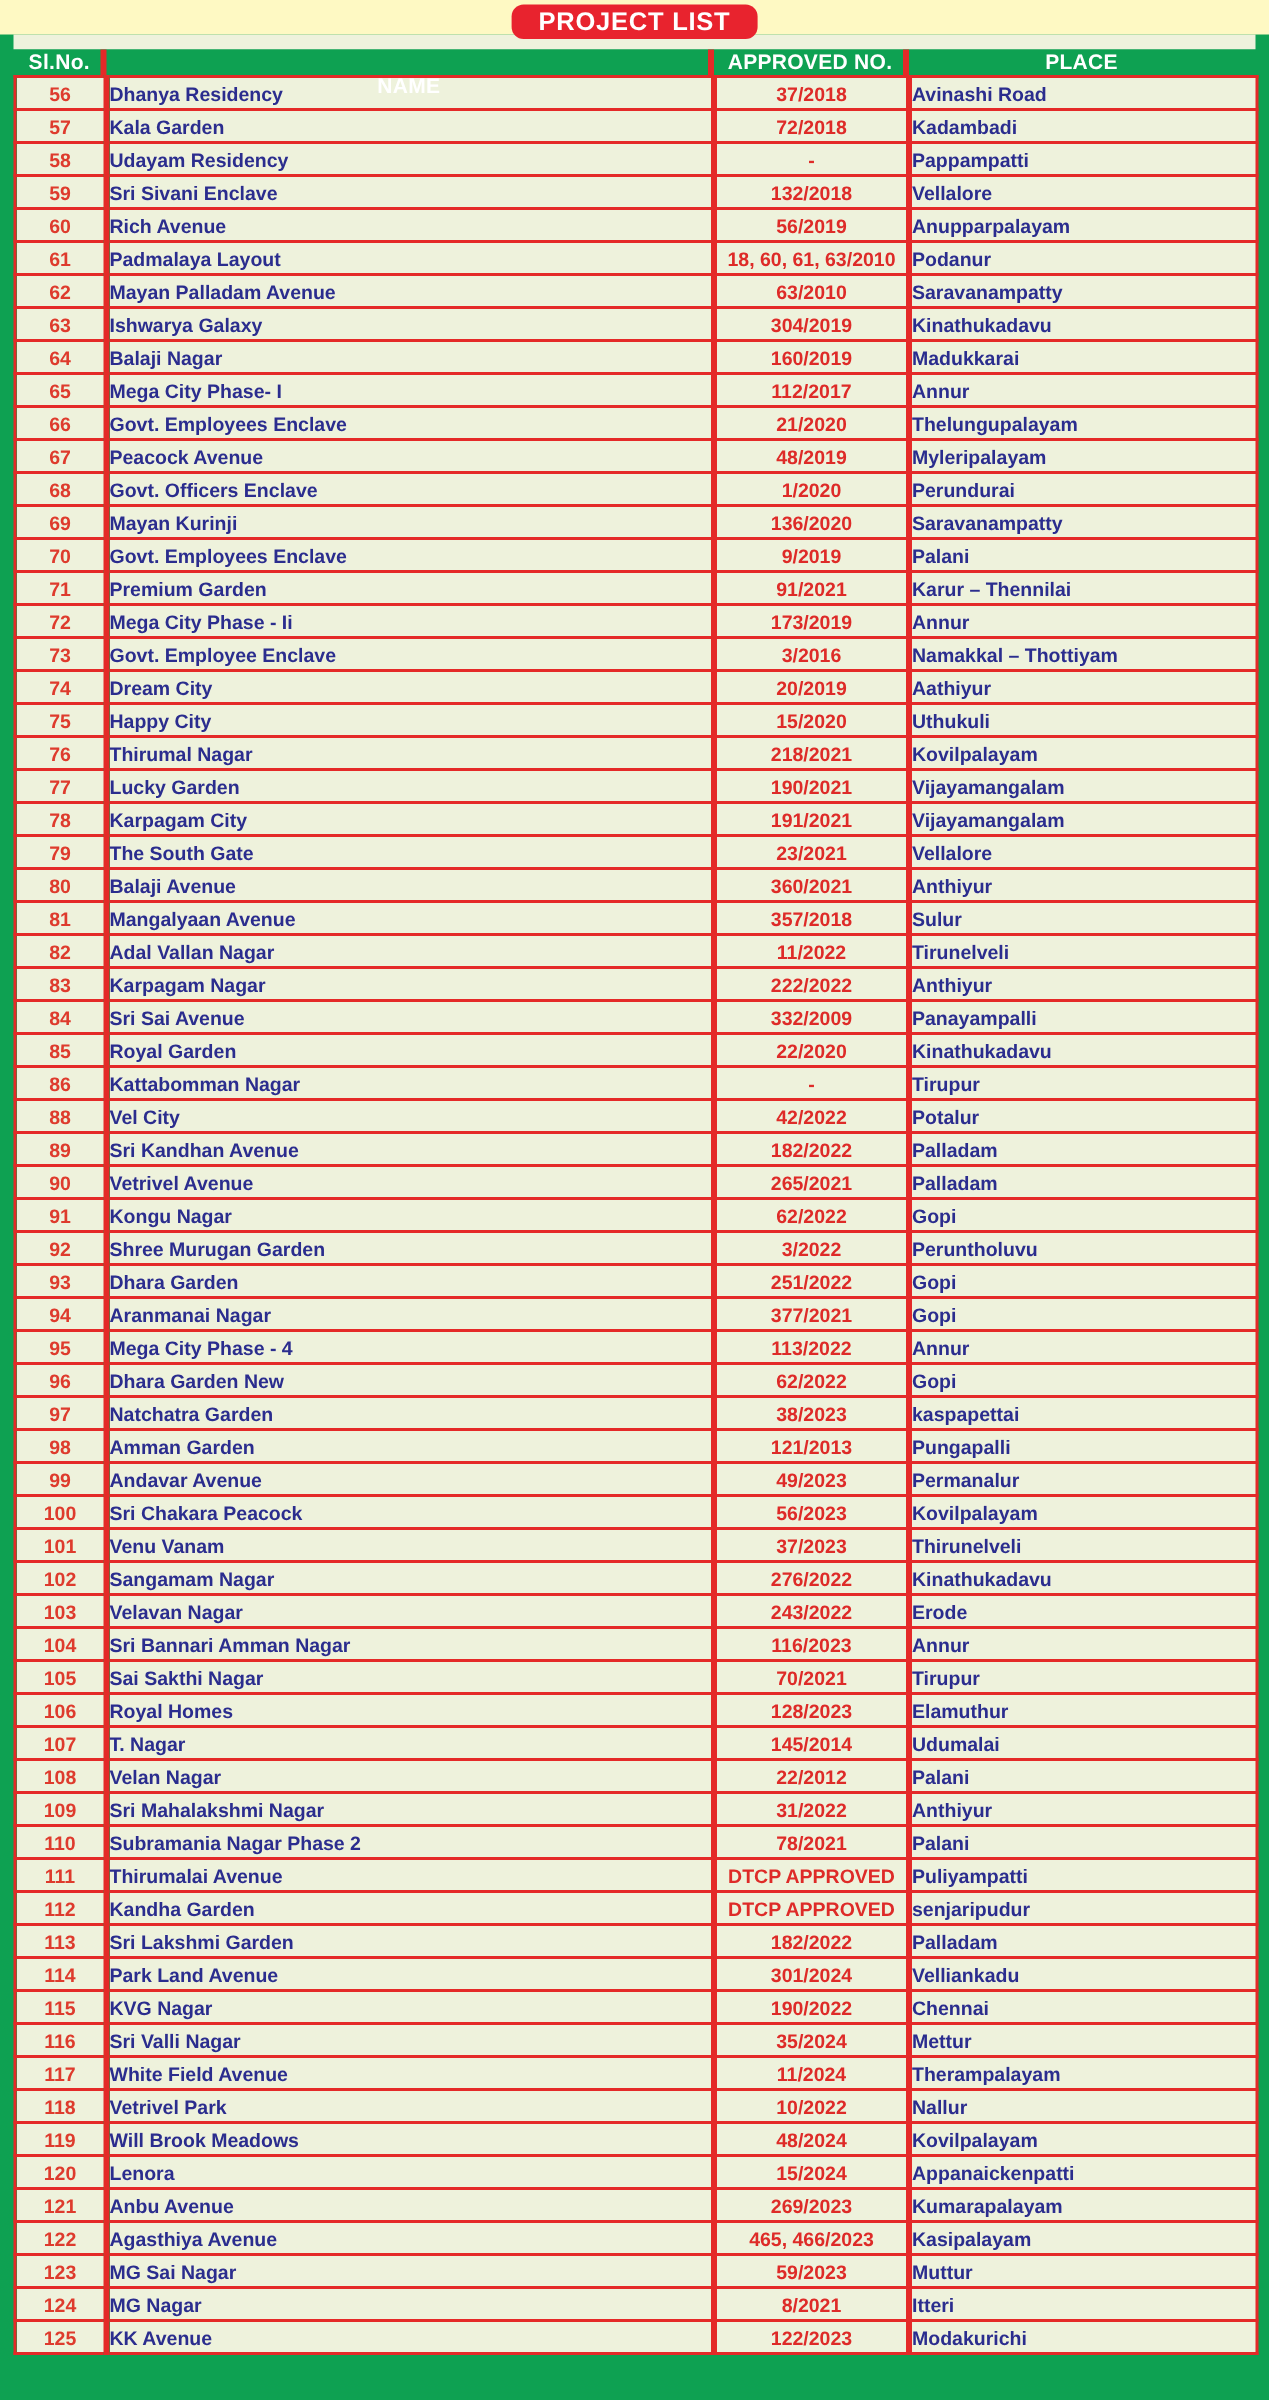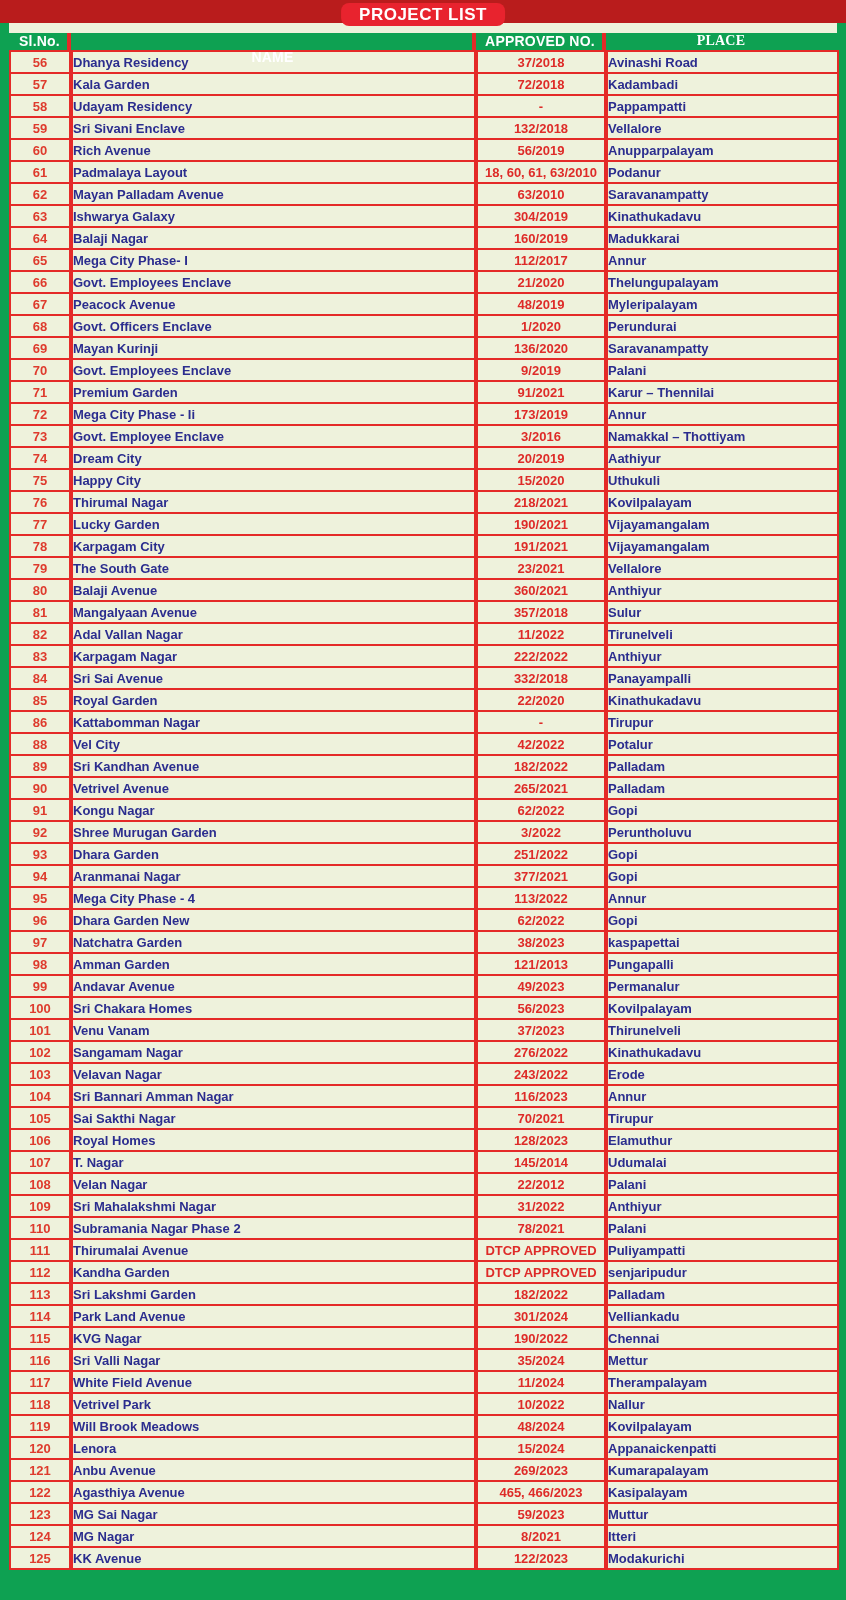--- a/index.html
+++ b/index.html
@@ -6,21 +6,21 @@
   body{
     width:846px;height:1600px;
     background:#0EA152;
     font-family:"Liberation Sans", sans-serif;
     font-weight:bold;
     overflow:hidden;
   }
   .page{position:relative;width:846px;height:1600px;}
 
   
-  .topbar{height:23px;background:#b91c1c;position:relative;padding-left:11px;}
+  .topbar{height:23px;background:#fef9c3;position:relative;padding-left:11px;}
   .badge{
     position:absolute;top:3px;left:50%;transform:translateX(-50%);
     height:23px;line-height:23px;
     background:#E8232E;color:#FFFFFF;
     font-size:17px;letter-spacing:.5px;
     padding:0 18px;border-radius:8px;
     z-index:3;white-space:nowrap;
   }
 
   
@@ -28,21 +28,21 @@
 
   
   .headbar{position:relative;height:17px;background:#0EA152;color:#fff;}
   .headbar .hcell{
     position:absolute;top:0;height:33px;line-height:16px;
     text-align:center;font-size:14px;letter-spacing:.2px;
   }
   .hc1{left:9px;width:61px;}
   .hc2{left:70px;width:405px;margin-top:16px;}
   .hc3{left:475px;width:130px;}
-  .hc4{left:605px;width:232px;font-family:Liberation Serif, serif;}
+  .hc4{left:605px;width:232px;}
   .vdiv{position:absolute;top:0;width:4px;height:17px;background:#E42A28;}
   .vd1{left:67px;}
   .vd2{left:472px;}
   .vd3{left:602px;}
 
   
   table.list{
     border-collapse:collapse;
     margin:0 9px;
     width:828px;
@@ -289,21 +289,21 @@
     <tr>
       <td class="sl">83</td>
       <td class="nm">Karpagam Nagar</td>
       <td class="ap">222/2022</td>
       <td class="pl">Anthiyur</td>
     </tr>
 
     <tr>
       <td class="sl">84</td>
       <td class="nm">Sri Sai Avenue</td>
-      <td class="ap">332/2018</td>
+      <td class="ap">332/2009</td>
       <td class="pl">Panayampalli</td>
     </tr>
 
     <tr>
       <td class="sl">85</td>
       <td class="nm">Royal Garden</td>
       <td class="ap">22/2020</td>
       <td class="pl">Kinathukadavu</td>
     </tr>
 
@@ -394,21 +394,21 @@
 
     <tr>
       <td class="sl">99</td>
       <td class="nm">Andavar Avenue</td>
       <td class="ap">49/2023</td>
       <td class="pl">Permanalur</td>
     </tr>
 
     <tr>
       <td class="sl">100</td>
-      <td class="nm">Sri Chakara Homes</td>
+      <td class="nm">Sri Chakara Peacock</td>
       <td class="ap">56/2023</td>
       <td class="pl">Kovilpalayam</td>
     </tr>
 
     <tr>
       <td class="sl">101</td>
       <td class="nm">Venu Vanam</td>
       <td class="ap">37/2023</td>
       <td class="pl">Thirunelveli</td>
     </tr>

